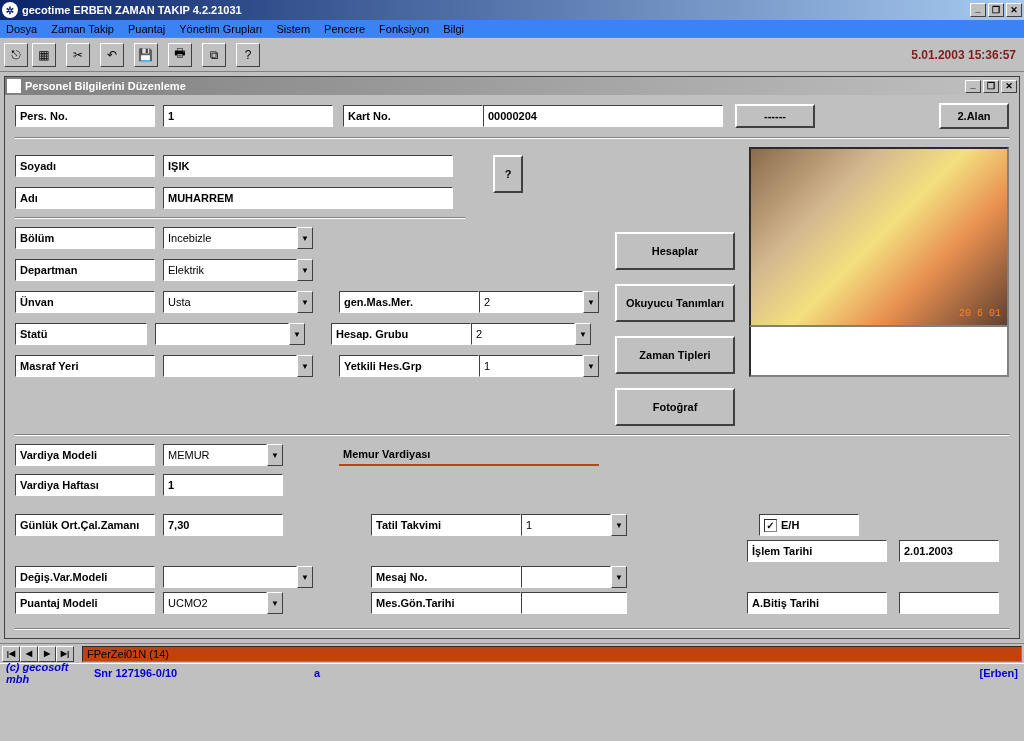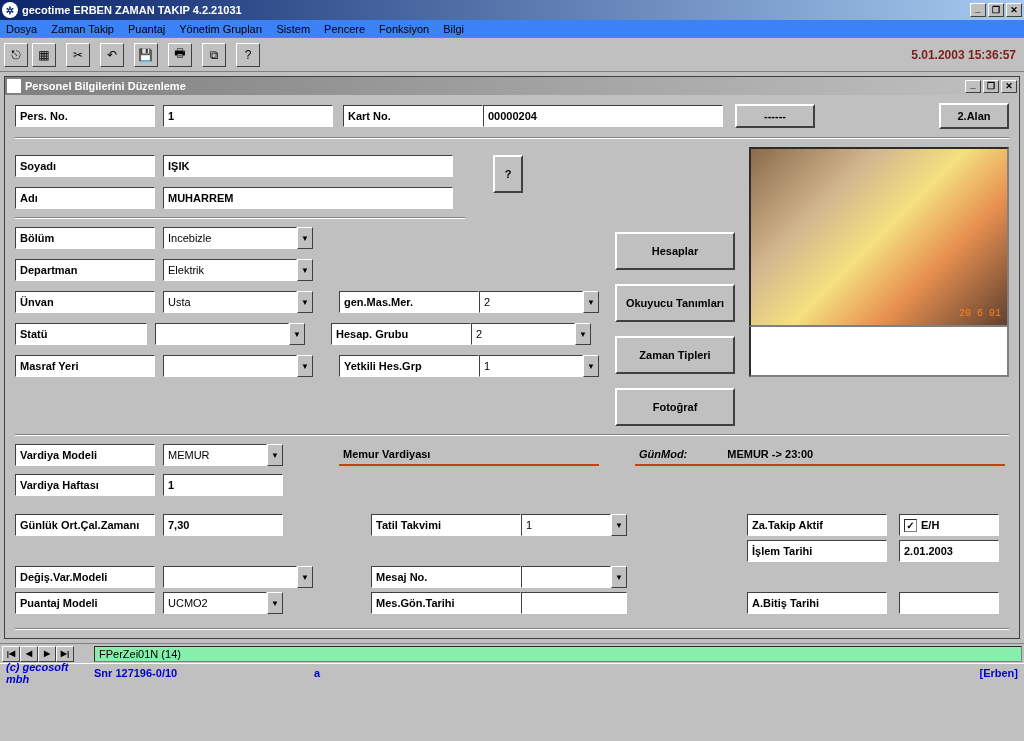--- a/index.html
+++ b/index.html
@@ -47,21 +47,21 @@
 .photo::after { content: "20 6 01"; position: absolute; bottom: 6px; right: 6px; color: #ff8020; font-family: "Courier New"; font-size: 10px; }
 .photo-caption { width: 260px; height: 50px; background: #fff; border: 2px inset #808080; border-top: none; }
 
 .underline-blue { border-bottom: 2px solid #c2410c; height: 22px; display: flex; align-items: center; padding: 0 4px; font-weight: bold; }
 
 .check { width: 13px; height: 13px; border: 1px inset #808080; background: #fff; display: inline-flex; align-items: center; justify-content: center; margin-right: 4px; font-size: 10px; font-weight: bold; }
 
 
 .navbar { height: 20px; background: #c0c0c0; display: flex; align-items: center; border-top: 1px solid #808080; padding: 2px; }
 .nav-btn { width: 18px; height: 16px; border: 1px solid #fff; border-right-color: #404040; border-bottom-color: #404040; background: #c0c0c0; display: flex; align-items: center; justify-content: center; font-size: 8px; font-weight: bold; }
-.nav-label { flex: 1; height: 16px; background: #86efac; border: 1px inset #808080; padding: 1px 4px; margin-left: 20px; }
+.nav-label { flex: 1; height: 16px; background: #c2410c; border: 1px inset #808080; padding: 1px 4px; margin-left: 8px; }
 
 .statusbar { height: 18px; background: #c0c0c0; border-top: 1px solid #fff; display: flex; align-items: center; padding: 0 6px; color: #0000cc; font-weight: bold; }
 .statusbar .sb1 { width: 88px; font-style: italic; }
 .statusbar .sb2 { width: 220px; }
 .statusbar .sb3 { flex: 1; }
 .statusbar .sb4 { }
 </style>
 </head>
 <body>
 
@@ -234,45 +234,40 @@
     <div class="row">
       <div class="label-box" style="width:140px">Vardiya Modeli</div>
       <div style="width:8px"></div>
       <div class="combo-wrap" style="width:120px">
           <div class="combo-box">MEMUR</div>
           <div class="combo-btn">▼</div>
         </div>
       <div style="width:56px"></div>
       <div class="underline-blue" style="width:260px">Memur Vardiyası</div>
       <div style="width:36px"></div>
-      <div class="underline-blue" style="width:370px">
-        <span style="font-style:italic;margin-right:40px">GünMod:</span>
-        <span>MEMUR  -&gt; 23:00</span>
-      </div>
     </div>
     <div style="height:6px"></div>
     <div class="row">
       <div class="label-box" style="width:140px">Vardiya Haftası</div>
       <div style="width:8px"></div>
       <div class="value-box" style="width:120px">1</div>
     </div>
     <div style="height:16px"></div>
 
     <div class="row">
       <div class="label-box" style="width:140px">Günlük Ort.Çal.Zamanı</div>
       <div style="width:8px"></div>
       <div class="value-box" style="width:120px">7,30</div>
       <div style="width:88px"></div>
       <div class="label-box" style="width:150px">Tatil Takvimi</div>
       <div class="combo-wrap" style="width:106px">
           <div class="combo-box">1</div>
           <div class="combo-btn">▼</div>
         </div>
       <div style="width:120px"></div>
-      <div class="label-box" style="width:140px">Za.Takip Aktif</div>
       <div style="width:12px"></div>
       <div class="value-box" style="width:100px">
           <span class="check">✓</span>
           <span>E/H</span>
         </div>
     </div>
     <div style="height:2px"></div>
     <div class="row">
       <div style="width:732px"></div>
       <div class="label-box" style="width:140px">İşlem Tarihi</div>

